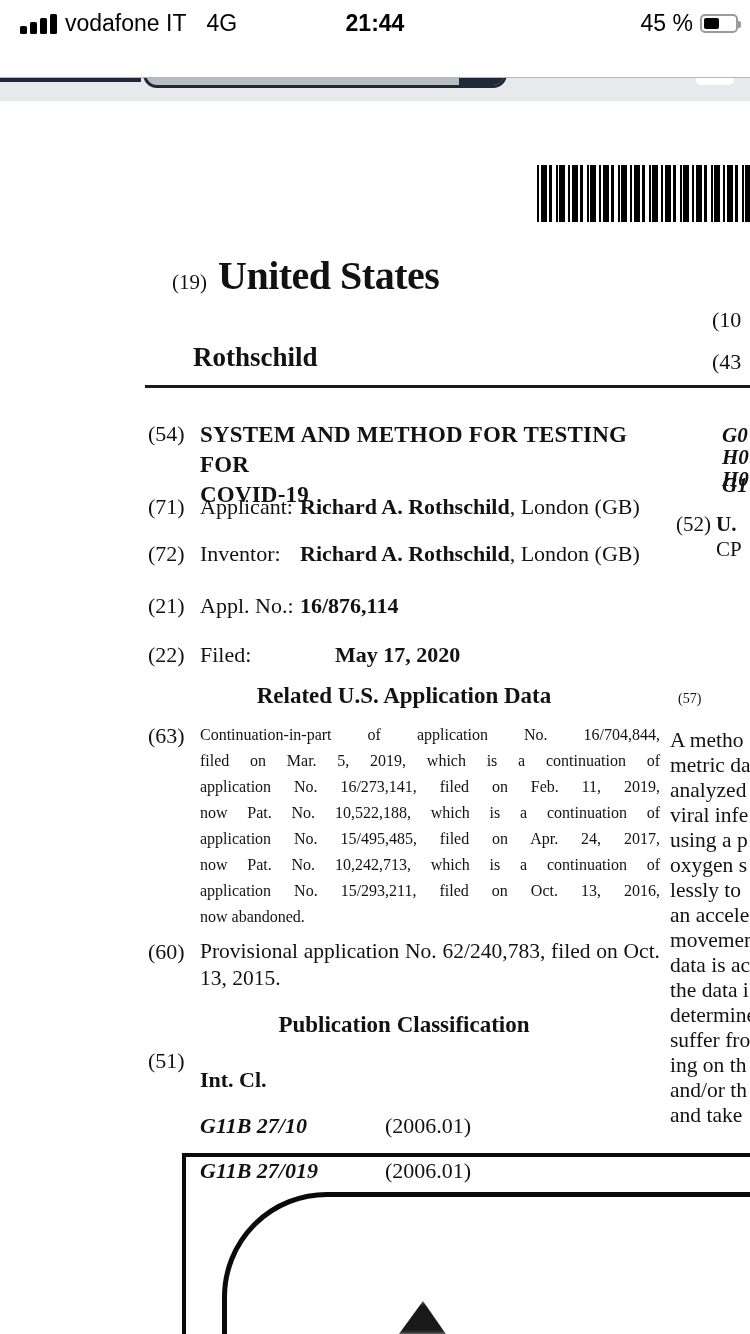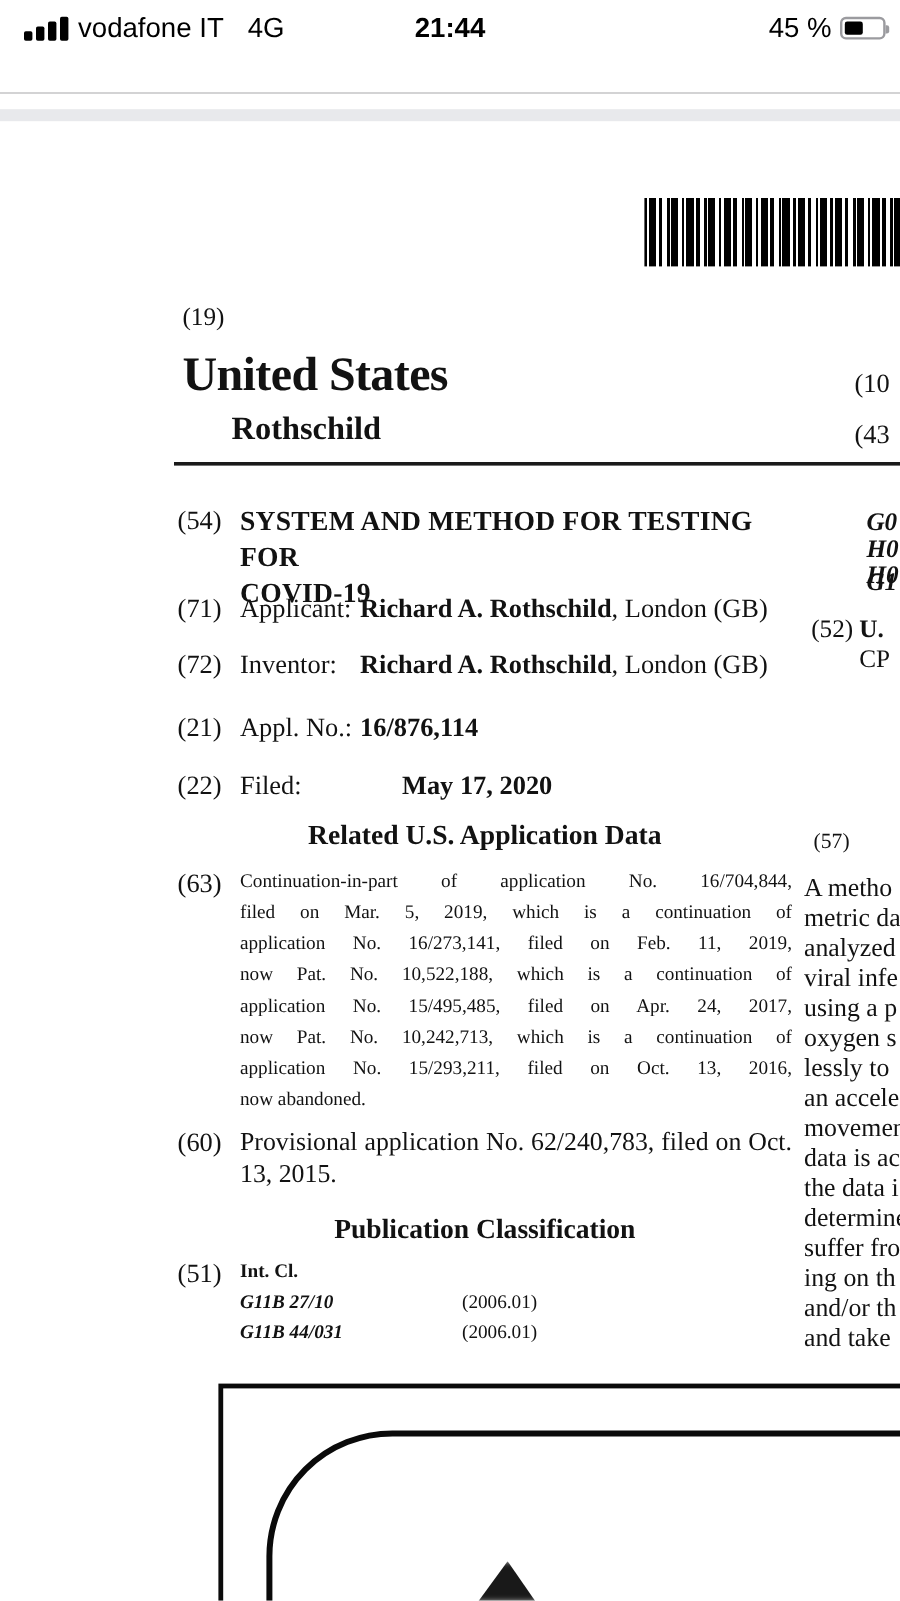--- a/index.html
+++ b/index.html
@@ -2,21 +2,21 @@
 <html><head>
 <meta charset="utf-8">
 <style>
   * { margin:0; padding:0; box-sizing:border-box; }
   html,body { background:#fff; }
   #screen {
     position:relative; width:750px; height:1334px; overflow:hidden;
     background:#fff; font-family:"Liberation Sans", sans-serif; color:#000;
   }
   
-  .chrome { position:absolute; top:0; left:0; width:750px; height:91px; background:#fff; z-index:4; }
+  .chrome { position:absolute; top:0; left:0; width:750px; height:77px; background:#fff; z-index:4; }
   .statusbar { position:absolute; top:10px; left:0; width:750px; height:28px; }
   .sb-left { position:absolute; left:20px; top:0; display:flex; align-items:flex-end; gap:8px; height:26px; }
   .signal { display:flex; align-items:flex-end; gap:3px; height:20px; padding-bottom:2px; }
   .signal i { display:block; width:7px; background:#000; border-radius:1.5px; }
   .signal .b1{height:8px} .signal .b2{height:12px} .signal .b3{height:16px} .signal .b4{height:20px}
   .carrier, .network { font-size:23px; line-height:26px; }
   .network { margin-left:12px; }
   .sb-time { position:absolute; left:0; right:0; top:0; text-align:center; font-size:23px; font-weight:700; line-height:26px; }
   .sb-right { position:absolute; right:12px; top:0; display:flex; align-items:center; gap:7px; height:26px; }
   .sb-right .pct { font-size:23px; }
@@ -32,21 +32,21 @@
   .search-pill { position:absolute; top:58px; left:143px; width:364px; height:30px; background:#b8bcc3;
     border:3px solid #1e2a38; border-radius:14px; z-index:2; overflow:hidden; }
   .pill-cap { position:absolute; right:0; top:0; bottom:0; width:45px; background:#1e2a38; }
   .white-btn { position:absolute; top:78px; left:696px; width:38px; height:7px; background:#fff; border-radius:0 0 5px 5px; z-index:3; }
   
   .doc { position:absolute; top:0; left:0; width:750px; height:1334px; z-index:2;
     font-family:"Liberation Serif", serif; color:#121212; }
   .barcode { position:absolute; left:537px; top:165px; width:213px; height:57px;
     background:repeating-linear-gradient(90deg,#000 0 2px,#fff 2px 4px,#000 4px 10px,#fff 10px 12px,#000 12px 15px,#fff 15px 19px,#000 19px 21px,#fff 21px 22px,#000 22px 28px,#fff 28px 31px); }
   .titlerow { position:absolute; display:flex; align-items:baseline; gap:11px; white-space:nowrap; }
-  .row19 { left:152px; top:252px;flex-direction:column; }
+  .row19 { left:172px; top:252px; }
   .row12 { left:158px; top:298px; }
   .inid-sm { font-size:21px; }
   .bigtitle { font-size:40px; font-weight:700; letter-spacing:-0.5px; }
   .frag { position:absolute; font-size:22px; white-space:nowrap; }
   .frag10 { left:712px; top:307px; }
   .frag43 { left:712px; top:349px; }
   .author { position:absolute; left:193px; top:342px; font-size:27px; font-weight:700; }
   .rule { position:absolute; left:145px; top:385px; width:605px; height:3px; background:#1a1a1a; }
   .f-row { position:absolute; left:148px; width:512px; display:flex; font-size:22px; line-height:27px; }
   .f-code { flex:0 0 52px; }
@@ -57,30 +57,30 @@
   .lbl { display:inline-block; width:100px; }
   .lbl-wide { display:inline-block; width:135px; }
   .bold { font-weight:700; }
   .center-head { position:absolute; left:148px; width:512px; text-align:center; font-weight:700; font-size:23px; }
   .h-related { top:683px; }
   .h-class { top:1012px; }
   .just p { font-size:16px; line-height:26px; text-align:justify; text-align-last:justify; }
   .just p.lastline { text-align-last:left; }
   .r60 .f-body p { font-size:21.5px; line-height:27px; }
   .r60 .f-body p:first-child { text-align:justify; text-align-last:justify; }
-  .intcl-line { font-size:16px; line-height:25.5px; }
+  .intcl-line { font-size:22px; line-height:25.5px;margin-top:20px; }
   .cls { display:inline-block; width:185px; font-weight:700; font-style:italic; }
   
   .rc { position:absolute; white-space:nowrap; font-size:21px; }
   .rc-cls { left:722px; font-weight:700; font-style:italic; }
   .rc1{top:423px} .rc2{top:445px} .rc3{top:467px} .rc4{top:473px}
   .rc-52code { left:676px; top:512px; }
   .rc-uscl { left:716px; top:512px; font-weight:700; }
   .rc-cpc { left:716px; top:537px; }
-  .rc-57 { left:678px; top:691px; font-size:18px; }
+  .rc-57 { left:678px; top:691px; font-size:14px; }
   .abstract { position:absolute; left:670px; top:728px; white-space:nowrap; }
   .abstract p { font-size:21.5px; line-height:25px; }
   
   .fig-outer { position:absolute; left:182px; top:1153px; width:640px; height:400px; border:4px solid #0a0a0a; }
   .fig-rounded { position:absolute; left:222px; top:1192px; width:700px; height:400px; border:5px solid #0a0a0a; border-radius:105px 0 0 0; }
   .fig-blob { position:absolute; left:392px; top:1301px; width:62px; height:34px; background:#000;
     clip-path:polygon(50% 0,88% 100%,10% 100%); filter:blur(2.5px); opacity:0.9; }
 </style>
 </head>
 <body>
@@ -194,21 +194,21 @@
     <div class="center-head h-class">Publication Classification</div>
 
     <div class="f-row r51">
       <span class="f-code">(51)</span>
       <span class="f-body">
         <div class="intcl-line bold">Int. Cl.</div>
         <div class="intcl-line">
           <span class="cls">G11B 27/10</span><span>(2006.01)</span>
         </div>
         <div class="intcl-line">
-          <span class="cls">G11B 44/031</span><span>(2006.01)</span>
+          <span class="cls">G11B 27/019</span><span>(2006.01)</span>
         </div>
       </span>
     </div>
 
     <span class="rc rc-cls rc1">G0</span>
     <span class="rc rc-cls rc2">H0</span>
     <span class="rc rc-cls rc3">H0</span>
     <span class="rc rc-cls rc4">G1</span>
     <span class="rc rc-52code">(52)</span>
     <span class="rc rc-uscl">U.</span>

